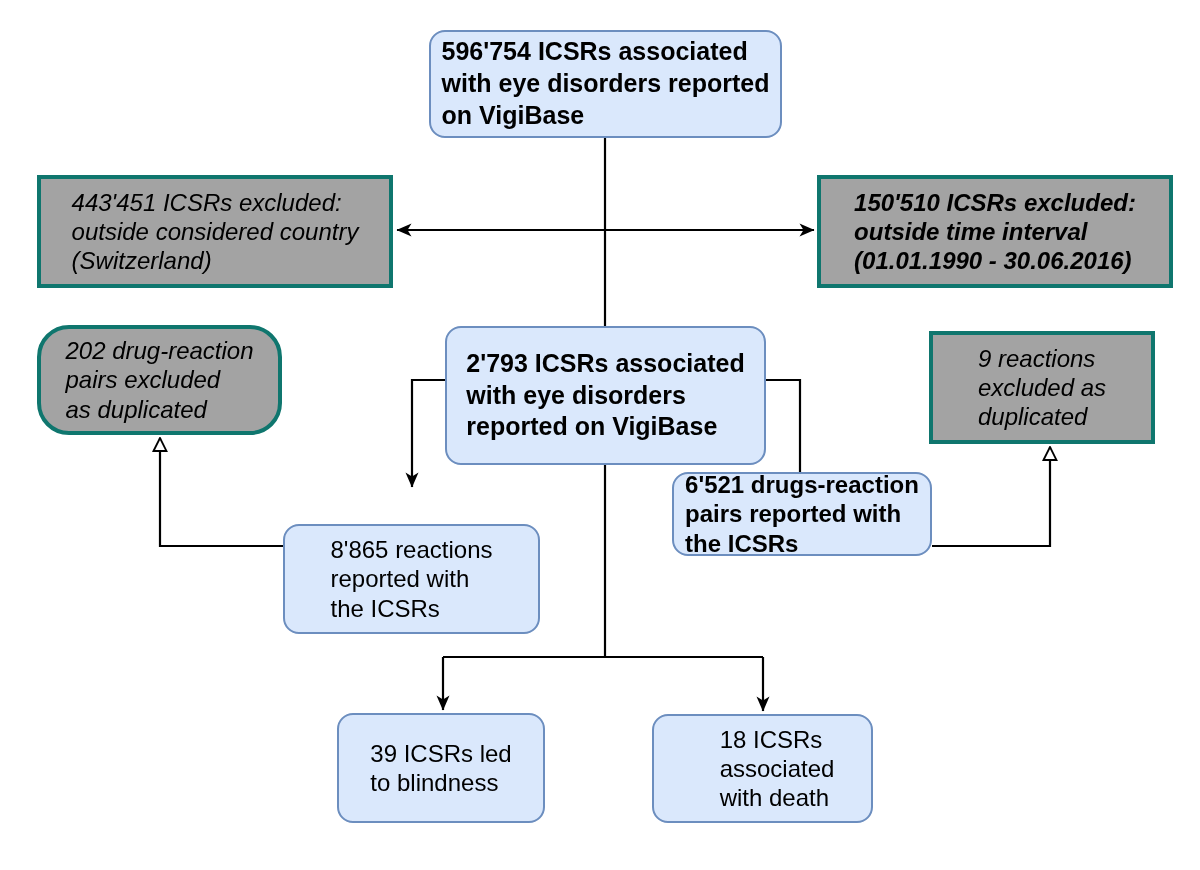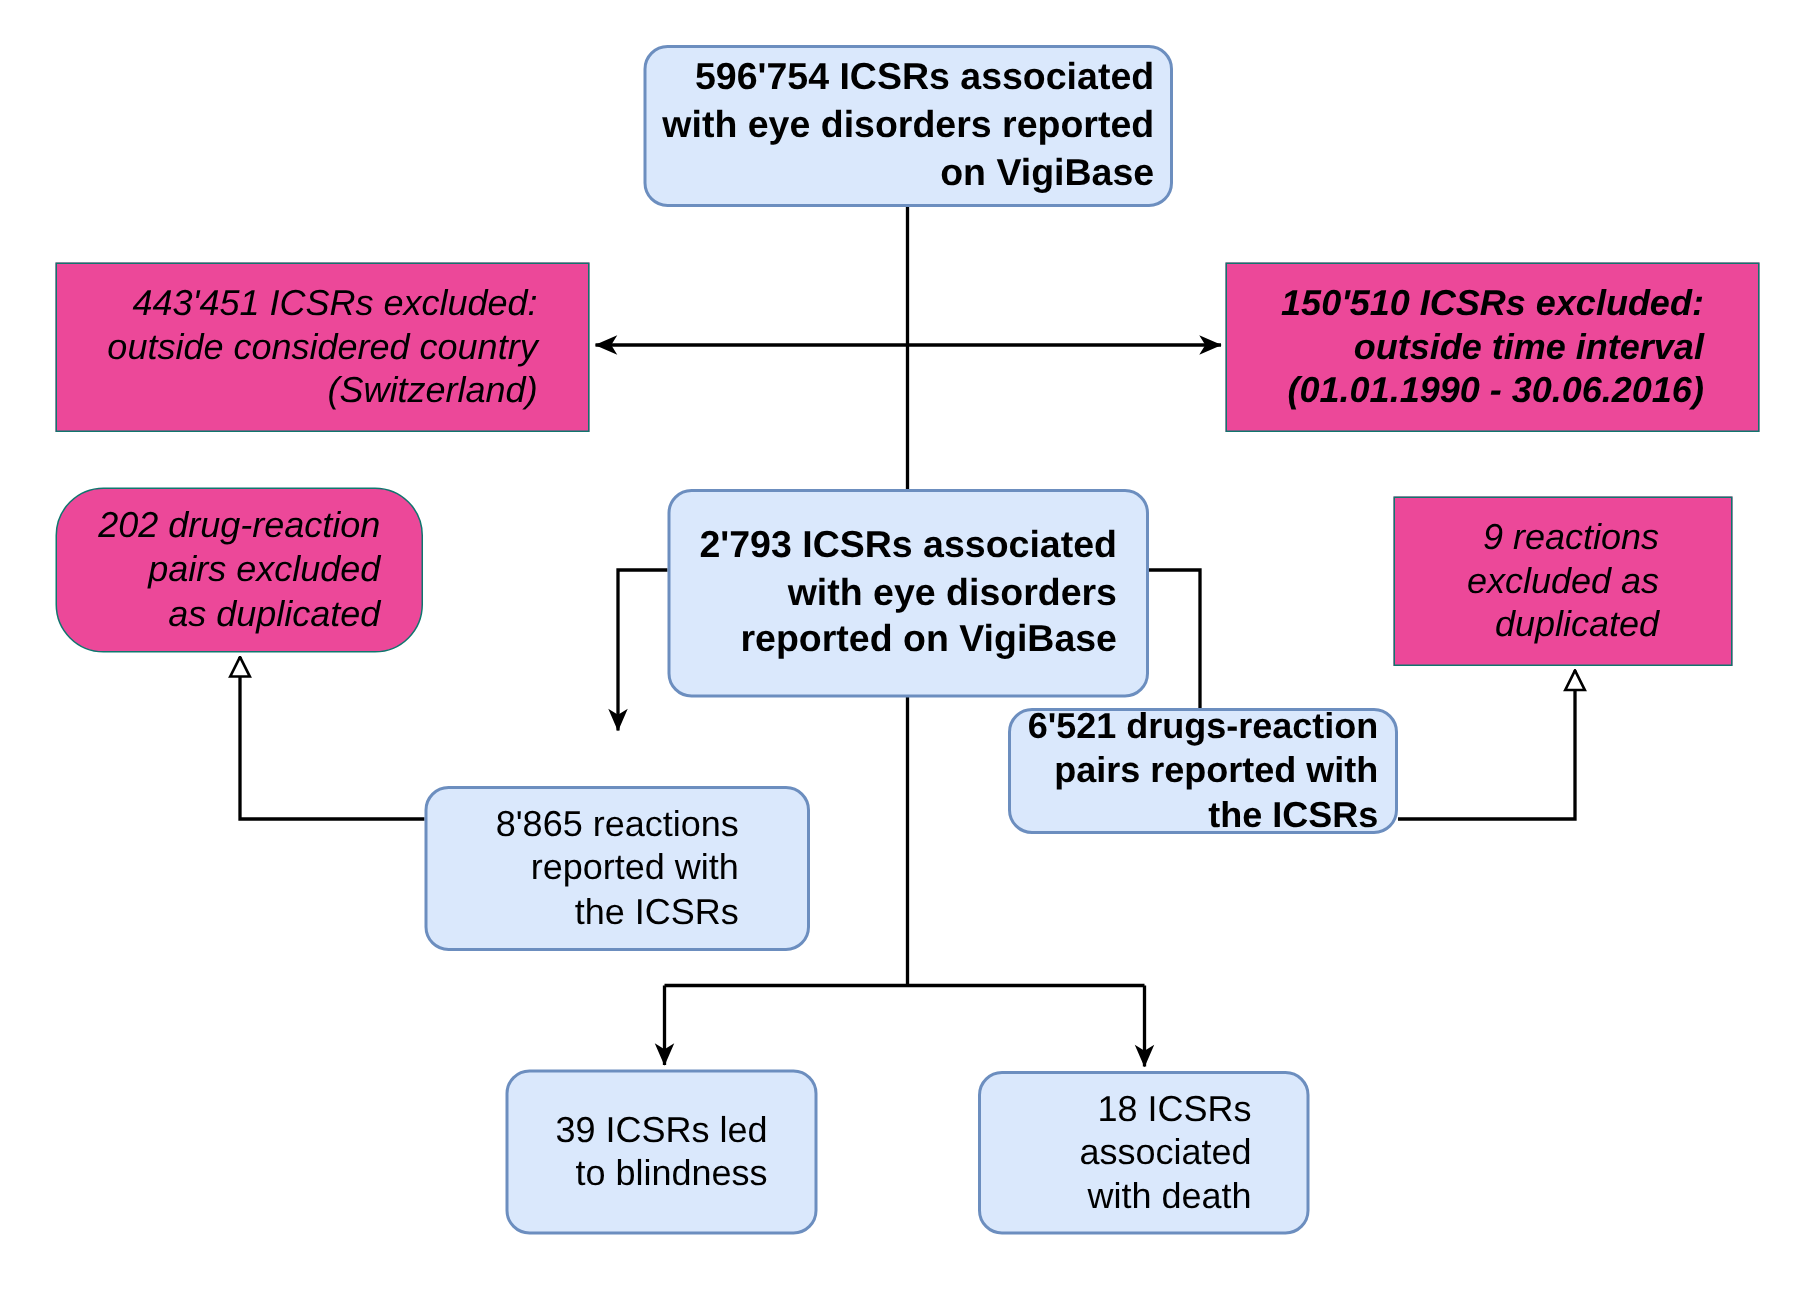--- a/index.html
+++ b/index.html
@@ -22,35 +22,35 @@
     width: 1200px;
     height: 870px;
     pointer-events: none;
   }
   .node {
     position: absolute;
     box-sizing: border-box;
     display: flex;
     align-items: center;
     justify-content: center;
-    text-align: right;
+    text-align: left;
     white-space: pre-line;
     font-size: 24px;
     line-height: 1.22;
     z-index: 2;
   }
   .node span { display: block; }
   .blue {
     background: #dae8fc;
     border: 2px solid #6c8ebf;
     border-radius: 16px;
   }
   .green {
-    background: #ec4899;
-    border: 1px solid #0f766e;
+    background: #a3a3a3;
+    border: 4px solid #0f766e;
     font-style: italic;
   }
   .bold {
     font-weight: bold;
     font-size: 25px;
     line-height: 1.27;
   }
 </style>
 </head>
 <body>

